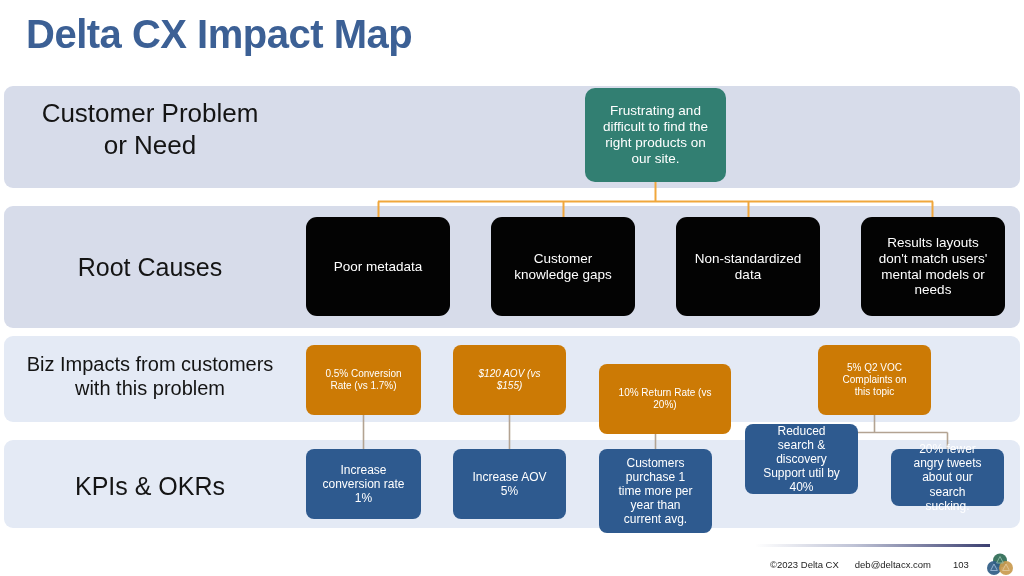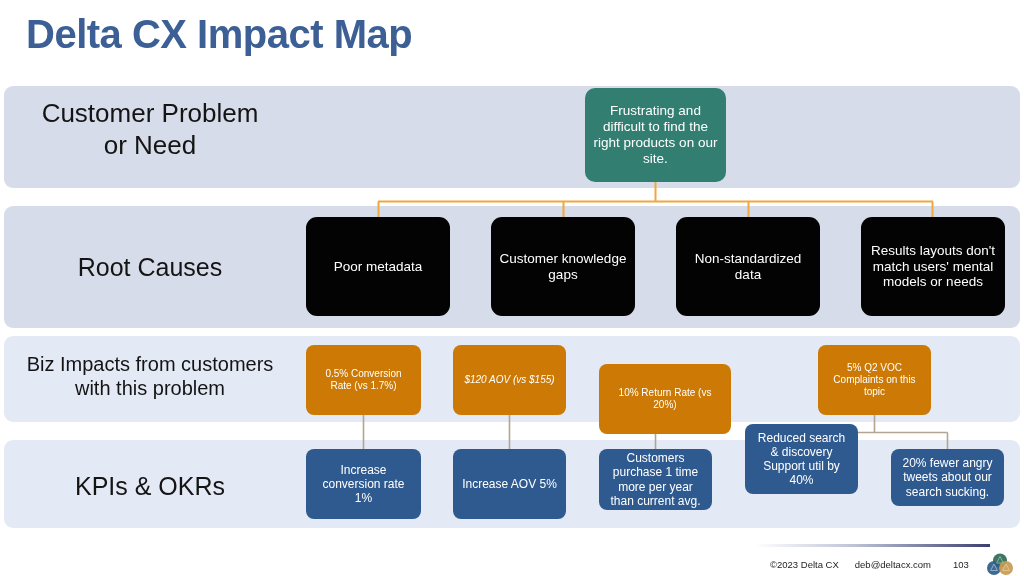--- a/index.html
+++ b/index.html
@@ -71,21 +71,21 @@
   
   .node {
     position: absolute;
     box-sizing: border-box;
     display: flex;
     align-items: center;
     justify-content: center;
     text-align: center;
     border-radius: 9px;
     color: #ffffff;
-    padding: 4px 8px;
+    padding: 4px 16px;
     line-height: 1.18;
   }
   .node.problem {
     background: #327F72;
     font-size: 13.5px;
     border-radius: 10px;
   }
   .node.cause {
     background: #030303;
     font-size: 13.5px;
@@ -113,21 +113,21 @@
 
   
   #node-impact-0 { left: 306px; top: 345px; width: 115px; height: 70px; }
   #node-impact-1 { left: 453px; top: 345px; width: 113px; height: 70px; font-style: italic; }
   #node-impact-2 { left: 599px; top: 364px; width: 132px; height: 70px; }
   #node-impact-3 { left: 818px; top: 345px; width: 113px; height: 70px; }
 
   
   #node-kpi-0 { left: 306px; top: 449px; width: 115px; height: 70px; }
   #node-kpi-1 { left: 453px; top: 449px; width: 113px; height: 70px; }
-  #node-kpi-2 { left: 599px; top: 449px; width: 113px; height: 61px; }
+  #node-kpi-2 { left: 599px; top: 449px; width: 113px; height: 84px; }
   #node-kpi-3 { left: 745px; top: 424px; width: 113px; height: 70px; }
   #node-kpi-4 { left: 891px; top: 449px; width: 113px; height: 57px; }
 
   
   #footer-divider {
     position: absolute;
     left: 755px;
     top: 544px;
     width: 235px;
     height: 3px;

